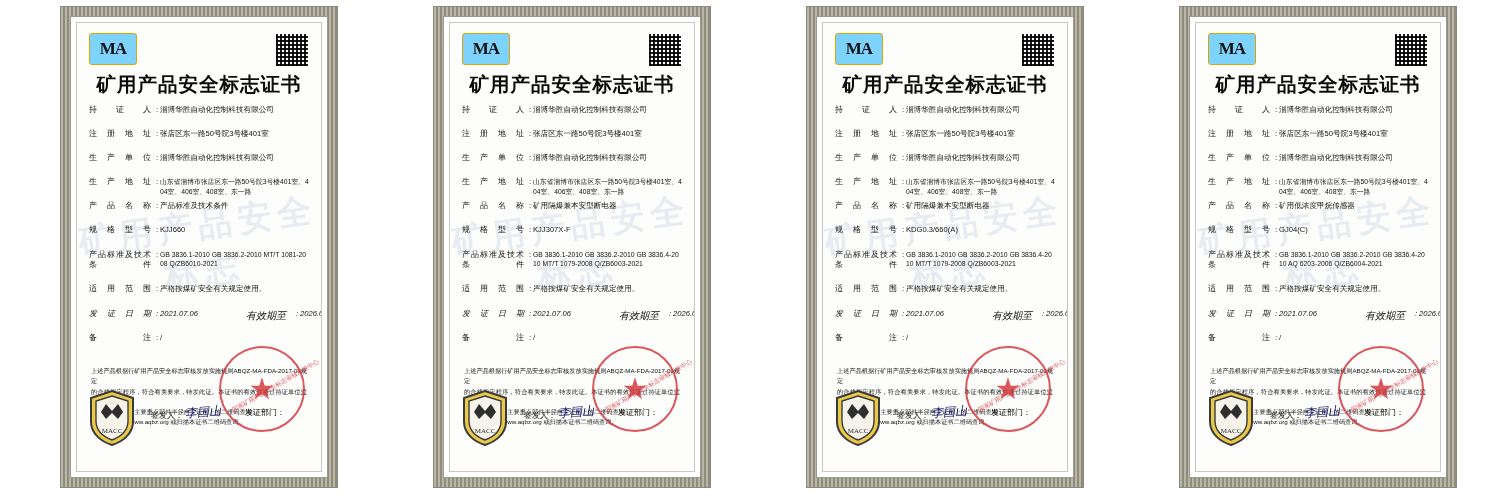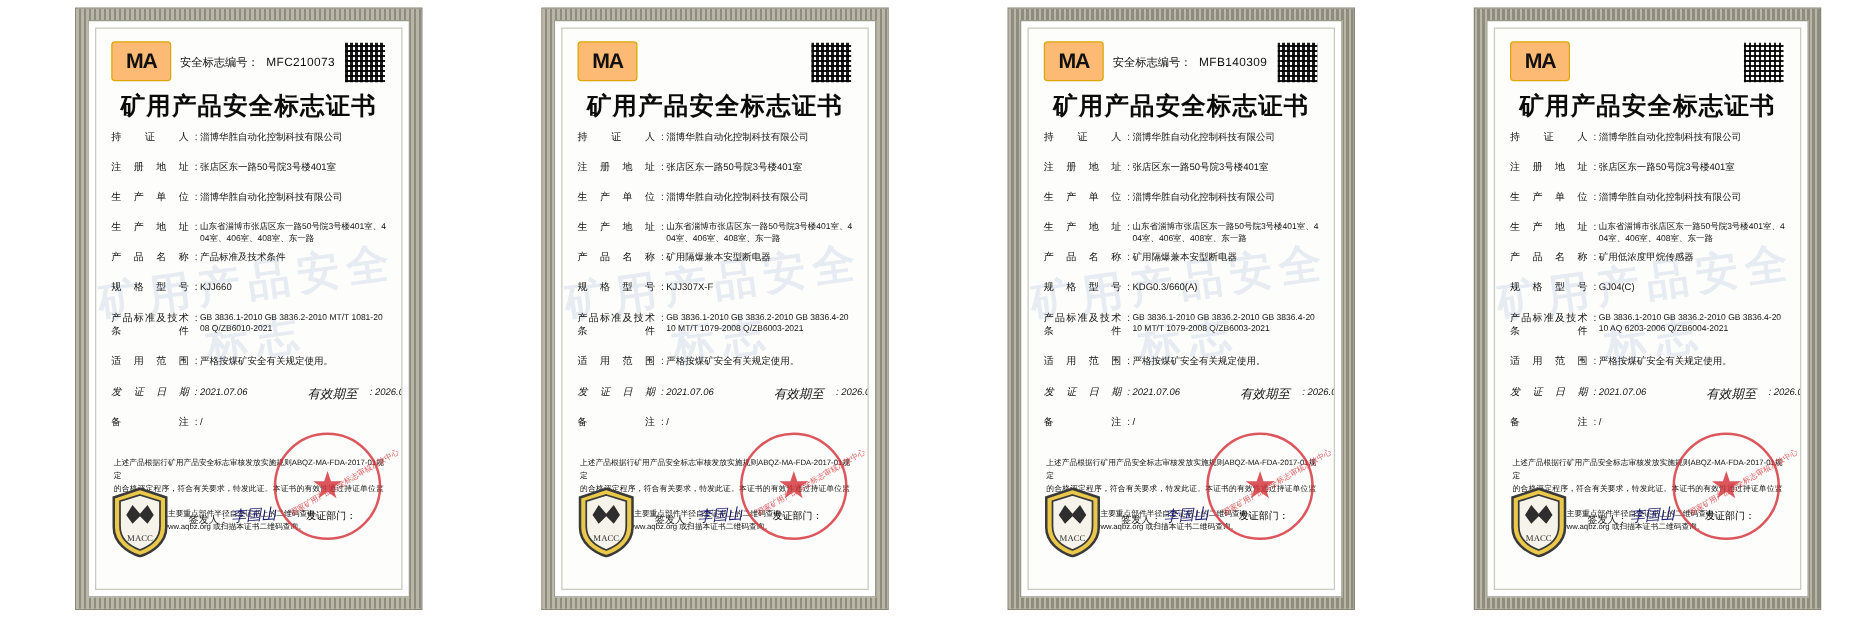--- a/index.html
+++ b/index.html
@@ -82,30 +82,30 @@
   
   .hdr {
     display: flex;
     align-items: flex-start;
     justify-content: space-between;
     height: 34px;
   }
   .ma-logo {
     width: 46px;
     height: 30px;
-    background: #fdba74;
+    background: #7dd3fc;
     border: 1px solid #d9a800;
     border-radius: 3px;
     display: flex;
     align-items: center;
     justify-content: center;
     font-weight: bold;
     font-size: 17px;
     color: #111;
-    font-family: Liberation Sans, sans-serif;
+    font-family: Liberation Serif, serif;
     letter-spacing: -1px;
   }
   .hdr-mid {
     flex: 1;
     text-align: center;
     padding-top: 7px;
     white-space: nowrap;
   }
   .hdr-label {
     font-size: 9px;
@@ -270,23 +270,20 @@
 <div class="sheet">
 
   <div class="cert">
     <div class="frame-outer">
       <div class="frame-mid">
         <div class="frame-inner">
           <div class="watermark">矿用产品安全标志</div>
           <div class="content">
             <div class="hdr">
               <div class="ma-logo">MA</div>
-              <div class="hdr-mid">
-                <span class="hdr-label">安全标志编号：</span><span class="hdr-num">MFC210073</span>
-              </div>
               <div class="qr"></div>
             </div>
             <div class="title">矿用产品安全标志证书</div>
             <div class="fields">
               <div class="row">
                 <div class="k">持 证 人</div>
                   <div class="colon">:</div>
                 <div class="v">淄博华胜自动化控制科技有限公司</div>
               </div>
               <div class="row">
@@ -475,23 +472,20 @@
   </div>
 
   <div class="cert">
     <div class="frame-outer">
       <div class="frame-mid">
         <div class="frame-inner">
           <div class="watermark">矿用产品安全标志</div>
           <div class="content">
             <div class="hdr">
               <div class="ma-logo">MA</div>
-              <div class="hdr-mid">
-                <span class="hdr-label">安全标志编号：</span><span class="hdr-num">MFB140309</span>
-              </div>
               <div class="qr"></div>
             </div>
             <div class="title">矿用产品安全标志证书</div>
             <div class="fields">
               <div class="row">
                 <div class="k">持 证 人</div>
                   <div class="colon">:</div>
                 <div class="v">淄博华胜自动化控制科技有限公司</div>
               </div>
               <div class="row">

